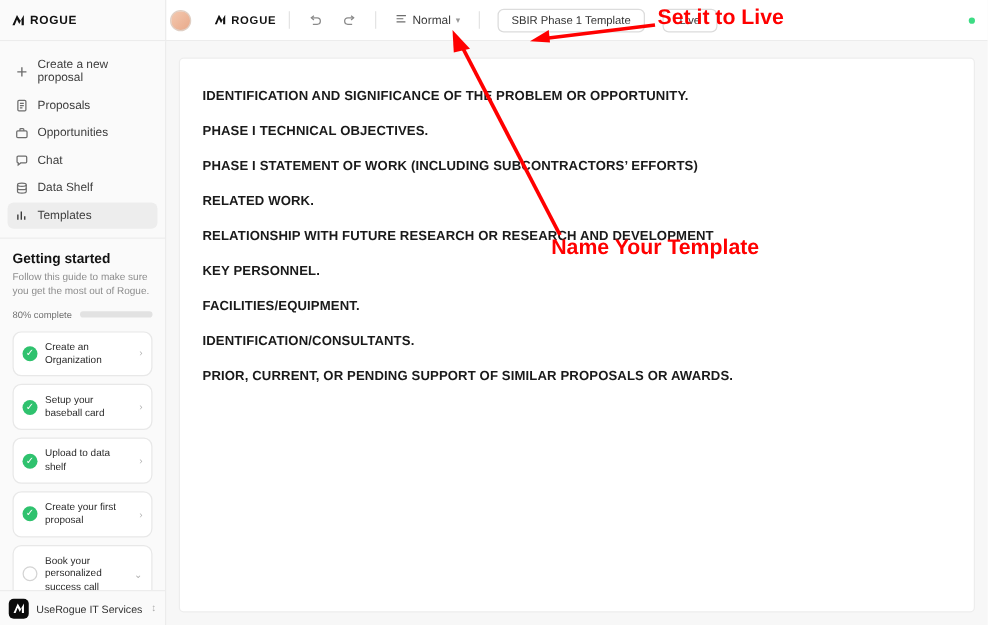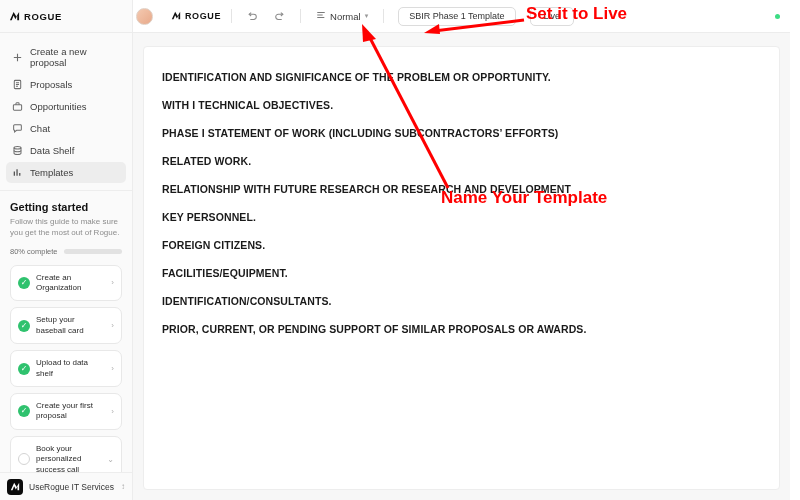--- a/index.html
+++ b/index.html
@@ -587,26 +587,25 @@
             </svg>
         </span>
         <span class="footer-name">UseRogue IT Services</span>
         <span class="footer-caret">↕</span>
       </div>
     </div>
 
     <div class="main">
       <div class="doc">
         <div class="doc-line">IDENTIFICATION AND SIGNIFICANCE OF THE PROBLEM OR OPPORTUNITY.</div>
-        <div class="doc-line">WITH I TECHNICAL OBJECTIVES.</div>
+        <div class="doc-line">PHASE I TECHNICAL OBJECTIVES.</div>
         <div class="doc-line">PHASE I STATEMENT OF WORK (INCLUDING SUBCONTRACTORS’ EFFORTS)</div>
         <div class="doc-line">RELATED WORK.</div>
         <div class="doc-line">RELATIONSHIP WITH FUTURE RESEARCH OR RESEARCH AND DEVELOPMENT</div>
         <div class="doc-line">KEY PERSONNEL.</div>
-        <div class="doc-line">FOREIGN CITIZENS.</div>
         <div class="doc-line">FACILITIES/EQUIPMENT.</div>
         <div class="doc-line">IDENTIFICATION/CONSULTANTS.</div>
         <div class="doc-line">PRIOR, CURRENT, OR PENDING SUPPORT OF SIMILAR PROPOSALS OR AWARDS.</div>
       </div>
 
     </div>
   </div>
 
   <svg class="arrow" style="left:420px; top:14px;" width="110" height="24" viewBox="0 0 110 24">
     <line x1="104" y1="6" x2="14" y2="17" stroke="#ff0000" stroke-width="3"></line>

